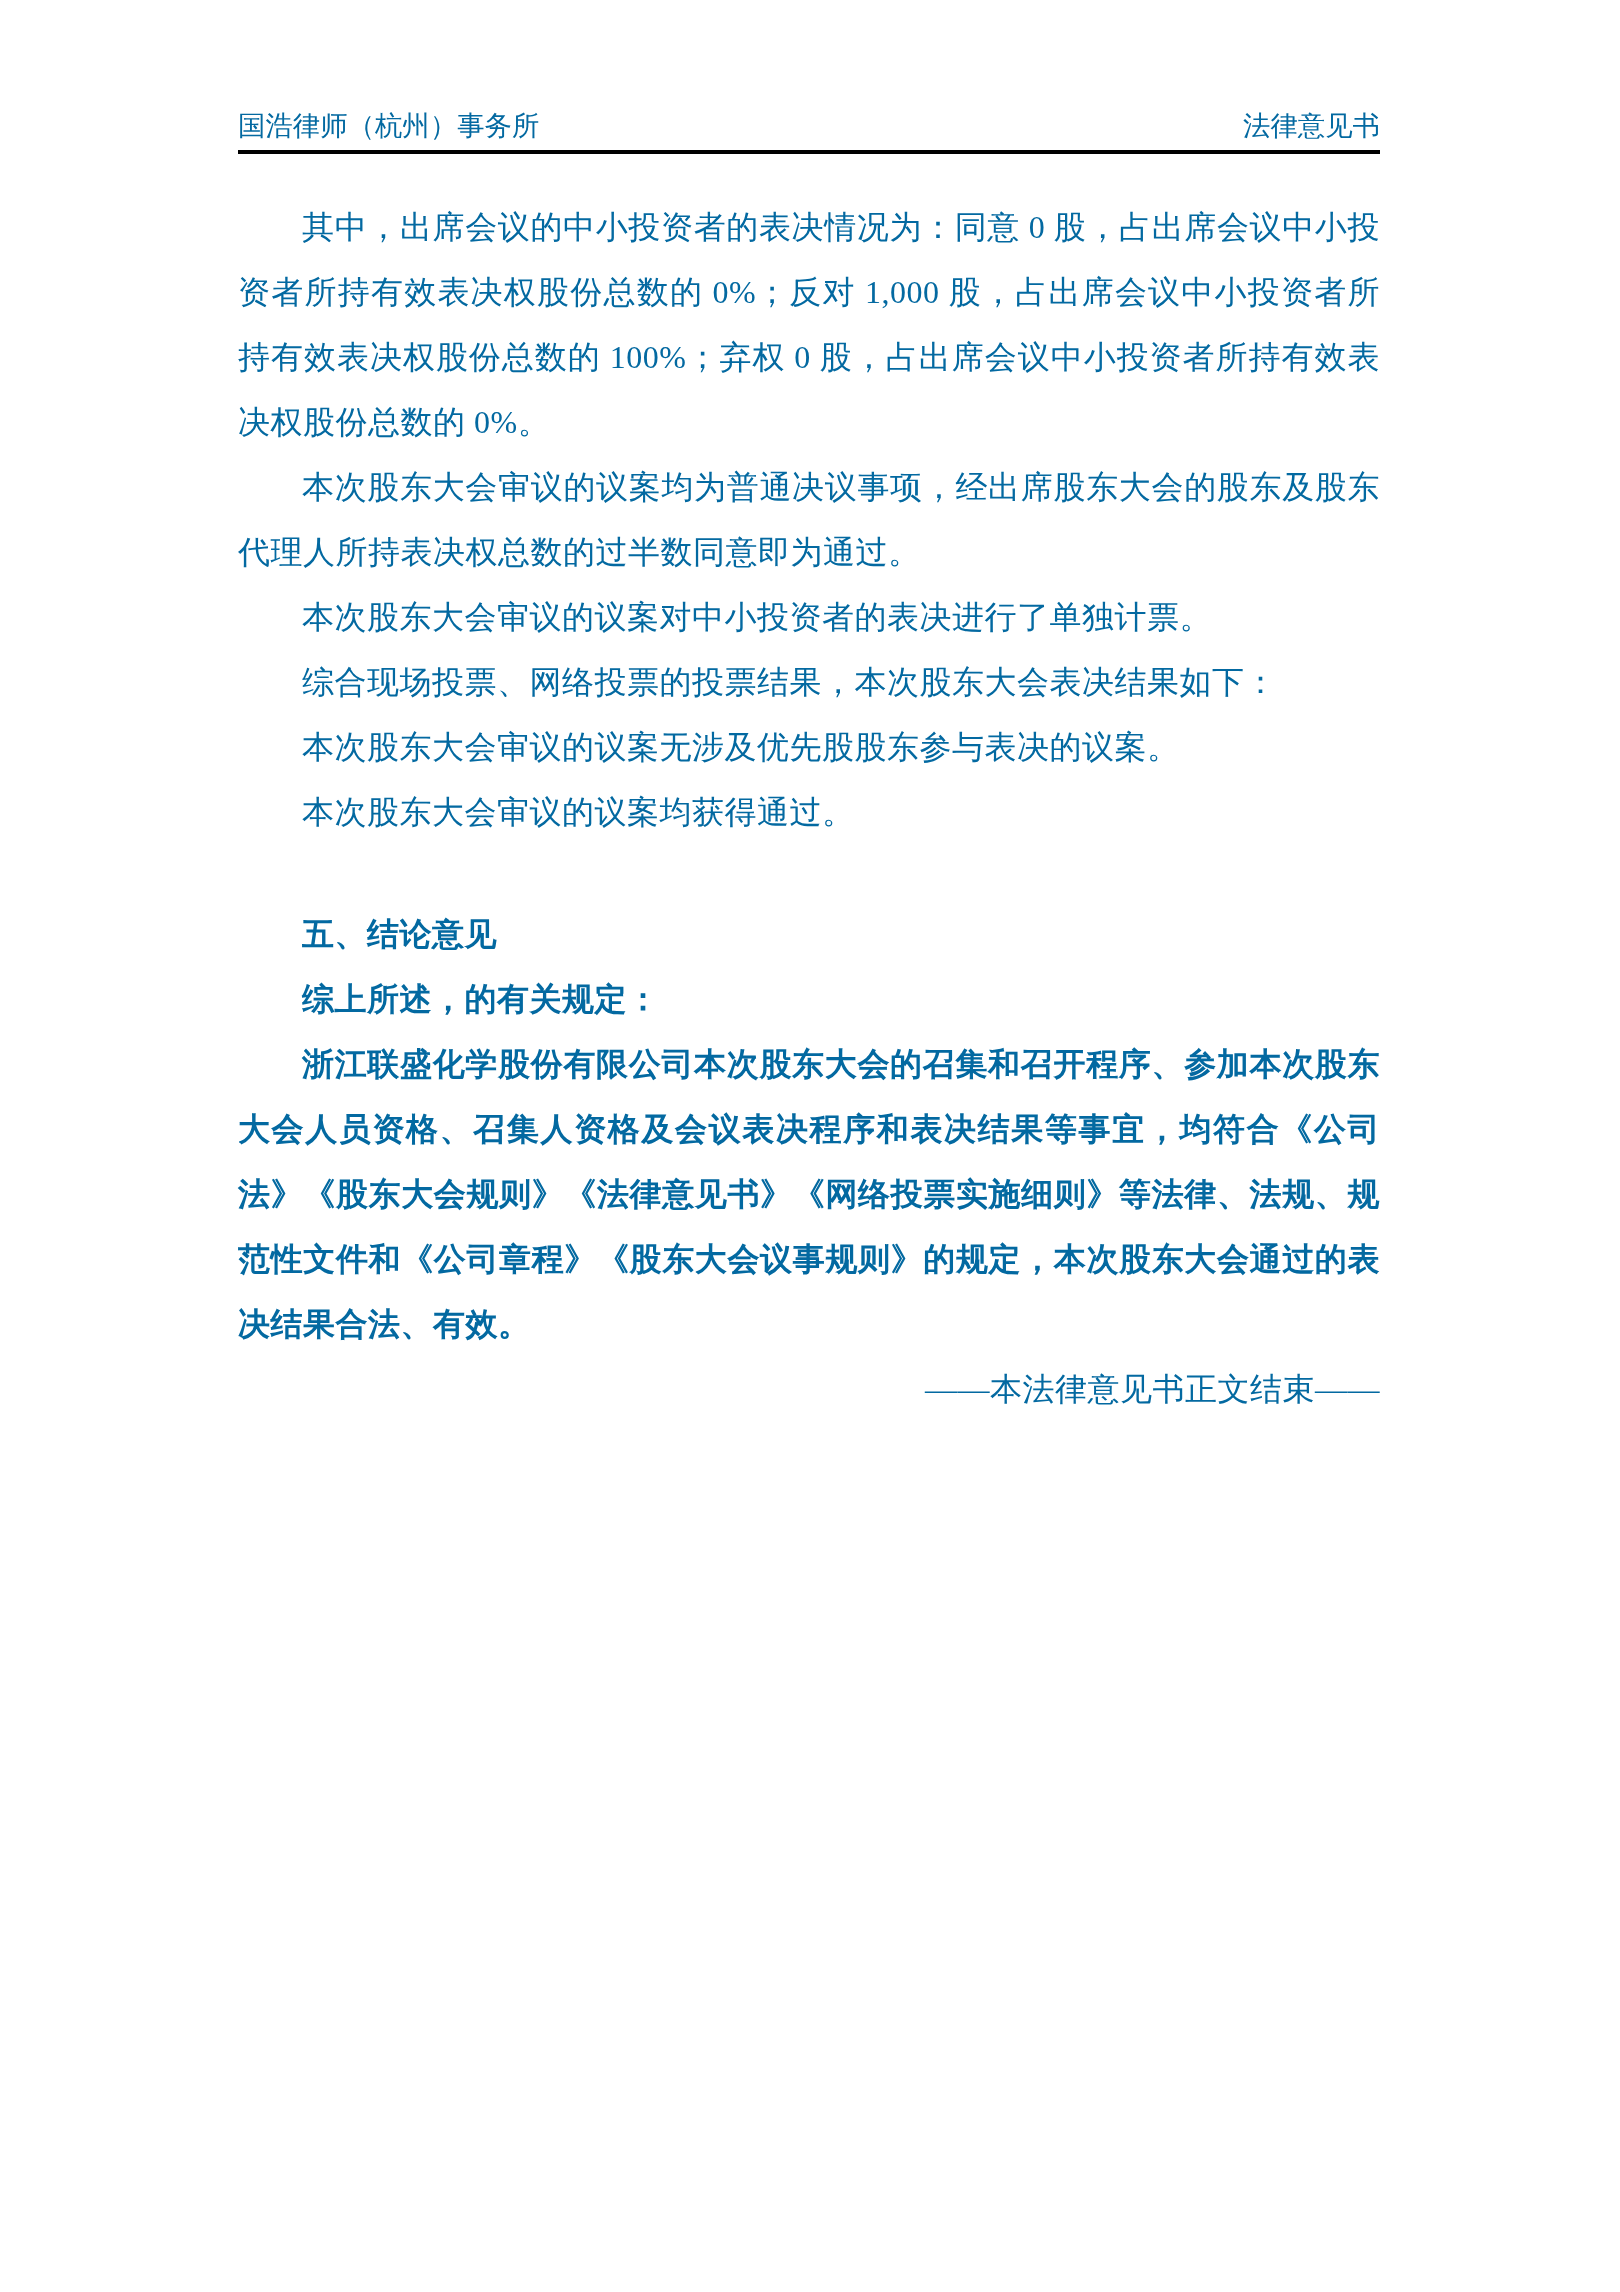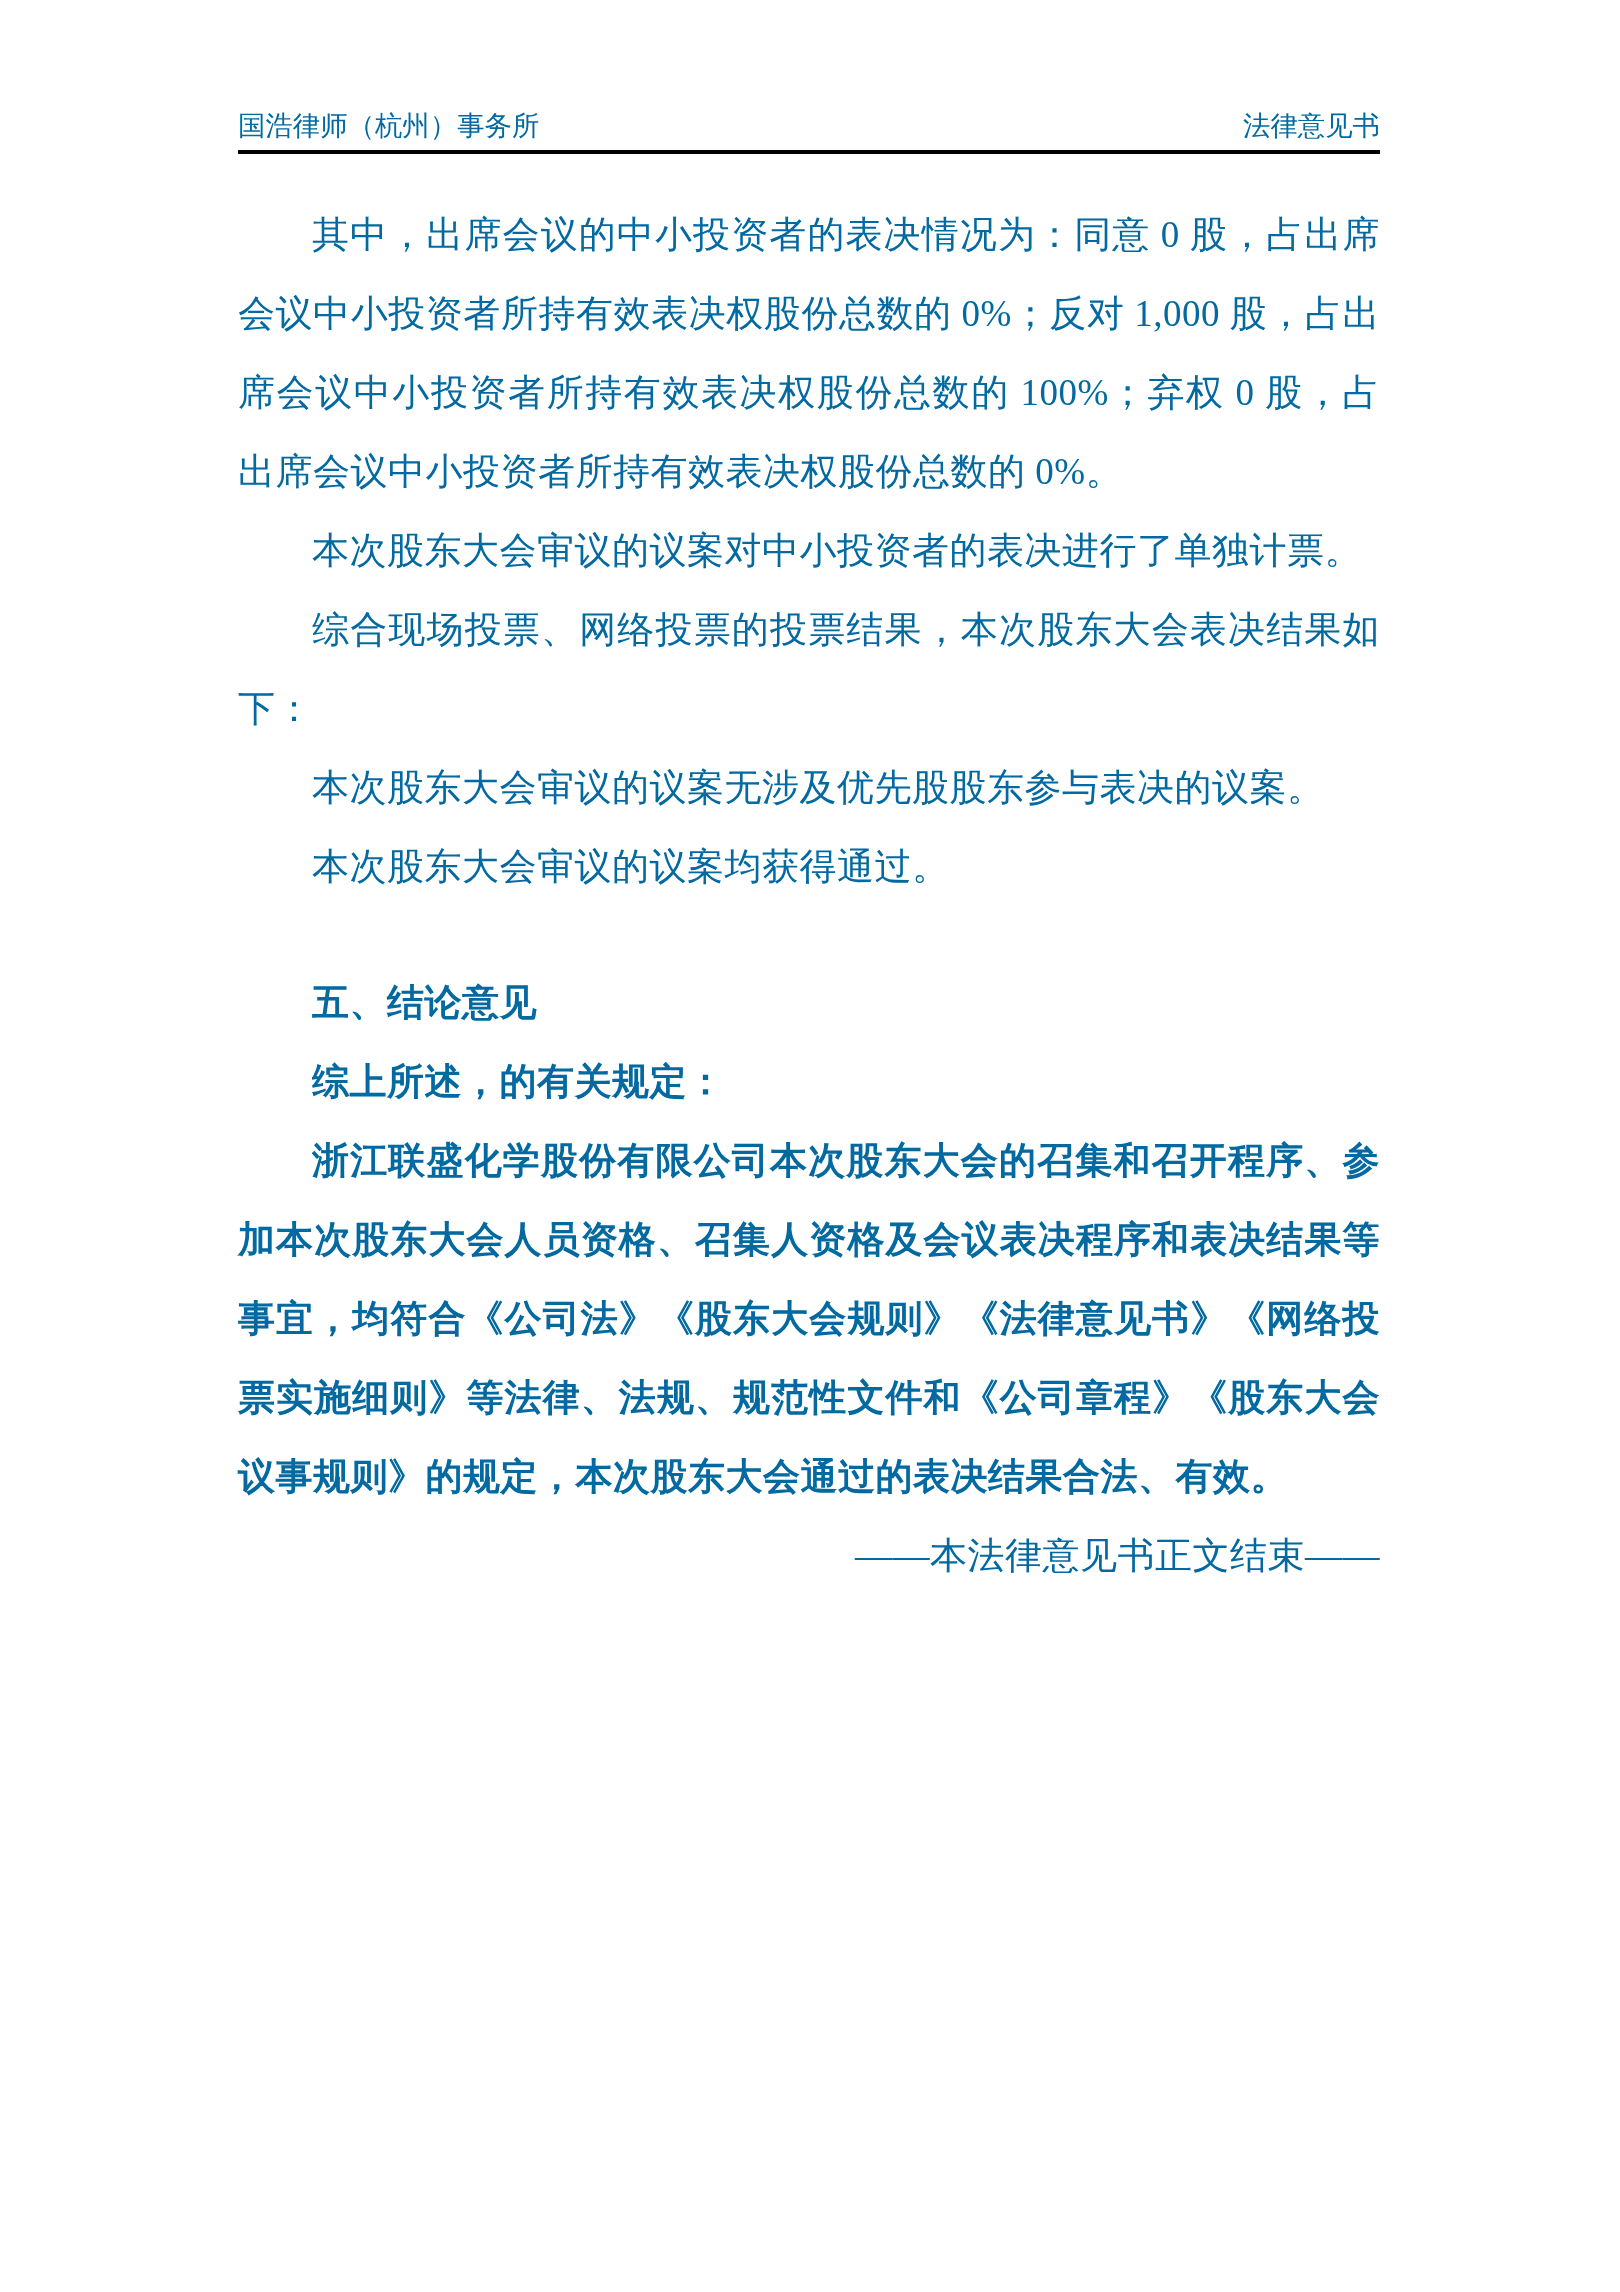--- a/index.html
+++ b/index.html
@@ -28,22 +28,22 @@
     line-height: 31px;
     padding-bottom: 7.8px;
     border-bottom: 4.9px solid #000000;
   }
   .header .h-left,
   .header .h-right {
     white-space: nowrap;
   }
   .content {
     margin-top: 41px;
-    font-size: 37px;
-    line-height: 79px;
+    font-size: 32px;
+    line-height: 65px;
     text-align: justify;
     text-justify: inter-ideograph;
     letter-spacing: 0.5px;
   }
   .content p {
     margin: 0;
     text-indent: 2em;
   }
   .gap {
     height: 57px;
@@ -62,20 +62,21 @@
 
 <div class="page">
 
   <div class="header">
     <span class="h-left">国浩律师（杭州）事务所</span>
     <span class="h-right">法律意见书</span>
   </div>
 
   <div class="content">
     <p>其中，出席会议的中小投资者的表决情况为：同意 0 股，占出席会议中小投资者所持有效表决权股份总数的 0%；反对 1,000 股，占出席会议中小投资者所持有效表决权股份总数的 100%；弃权 0 股，占出席会议中小投资者所持有效表决权股份总数的 0%。</p>
+    <p>本次股东大会审议的议案均为普通决议事项，经出席股东大会的股东及股东代理人所持表决权总数的过半数同意即为通过。</p>
     <p>本次股东大会审议的议案对中小投资者的表决进行了单独计票。</p>
     <p>综合现场投票、网络投票的投票结果，本次股东大会表决结果如下：</p>
     <p>本次股东大会审议的议案无涉及优先股股东参与表决的议案。</p>
     <p>本次股东大会审议的议案均获得通过。</p>
 
     <div class="gap"></div>
 
     <p class="bold">五、结论意见</p>
     <p class="bold">综上所述，的有关规定：</p>
     <p class="bold">浙江联盛化学股份有限公司本次股东大会的召集和召开程序、参加本次股东大会人员资格、召集人资格及会议表决程序和表决结果等事宜，均符合《公司法》《股东大会规则》《法律意见书》《网络投票实施细则》等法律、法规、规范性文件和《公司章程》《股东大会议事规则》的规定，本次股东大会通过的表决结果合法、有效。</p>

